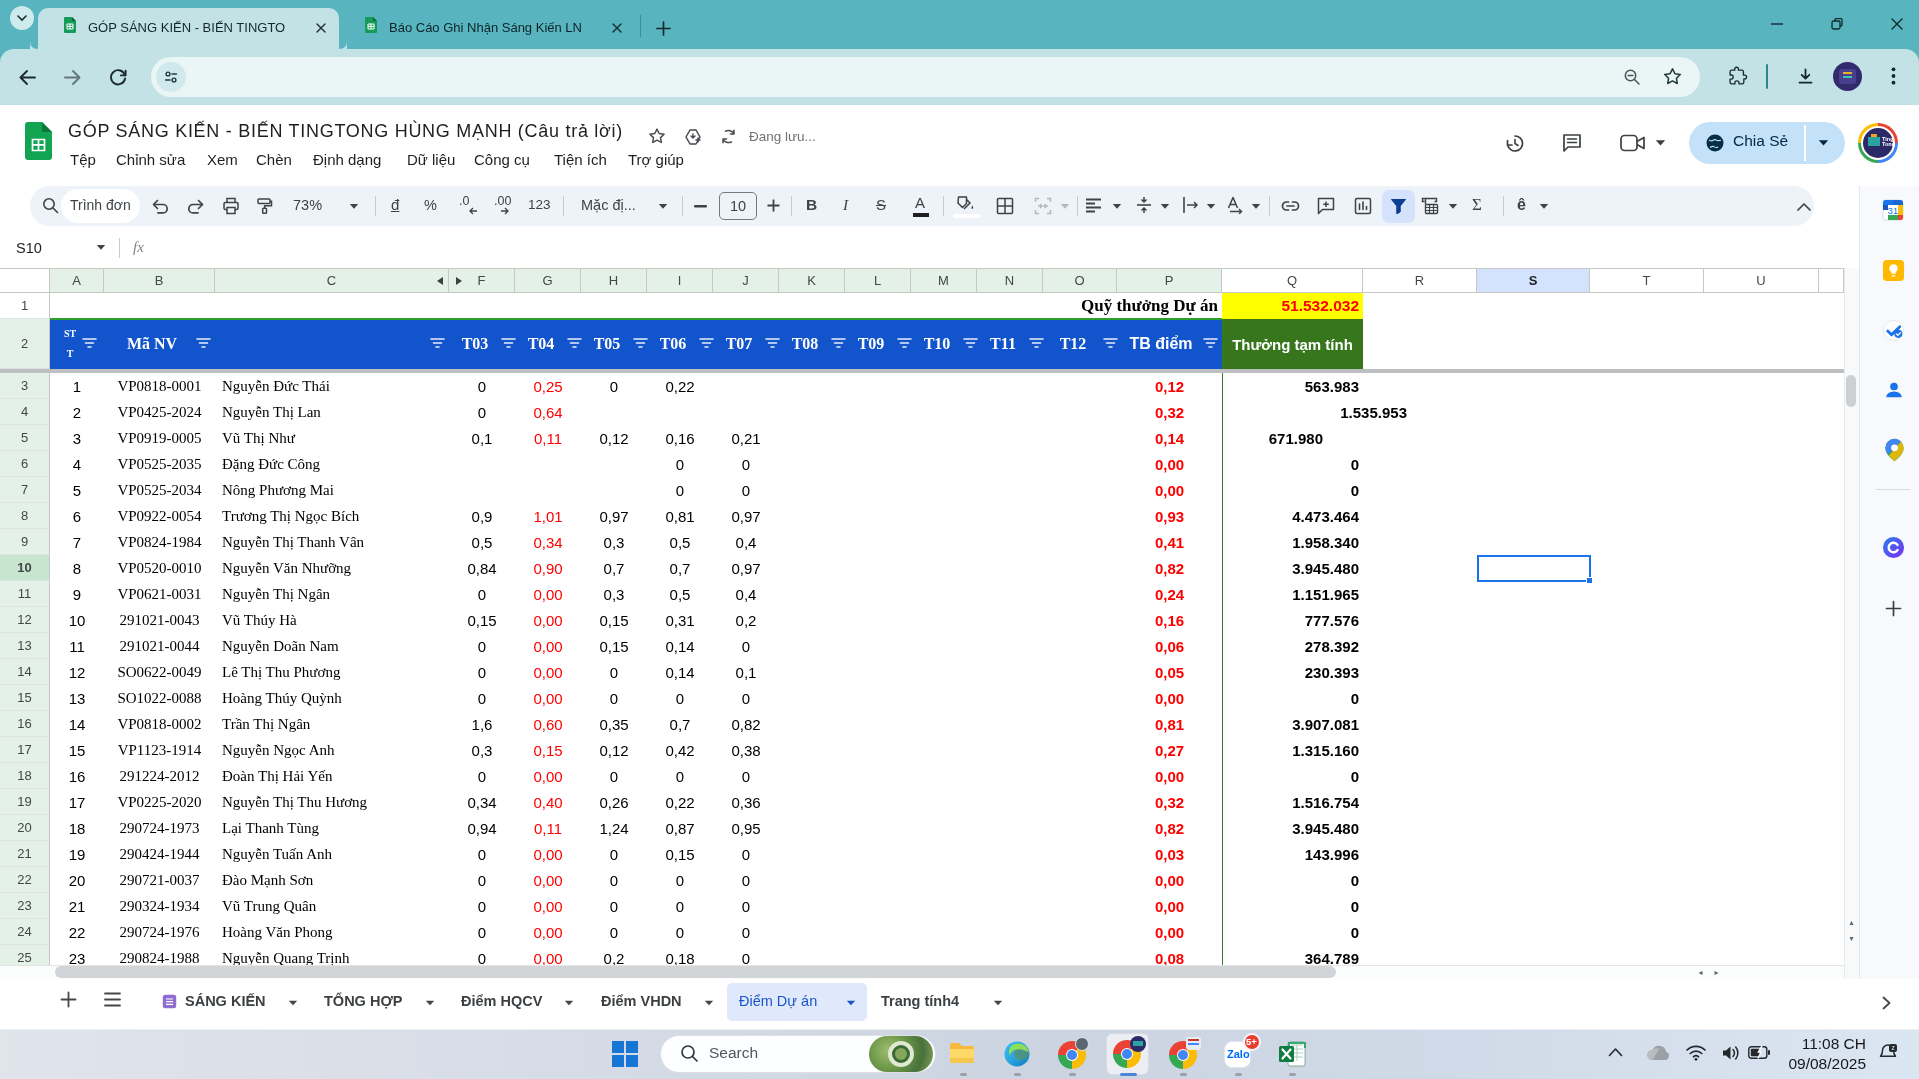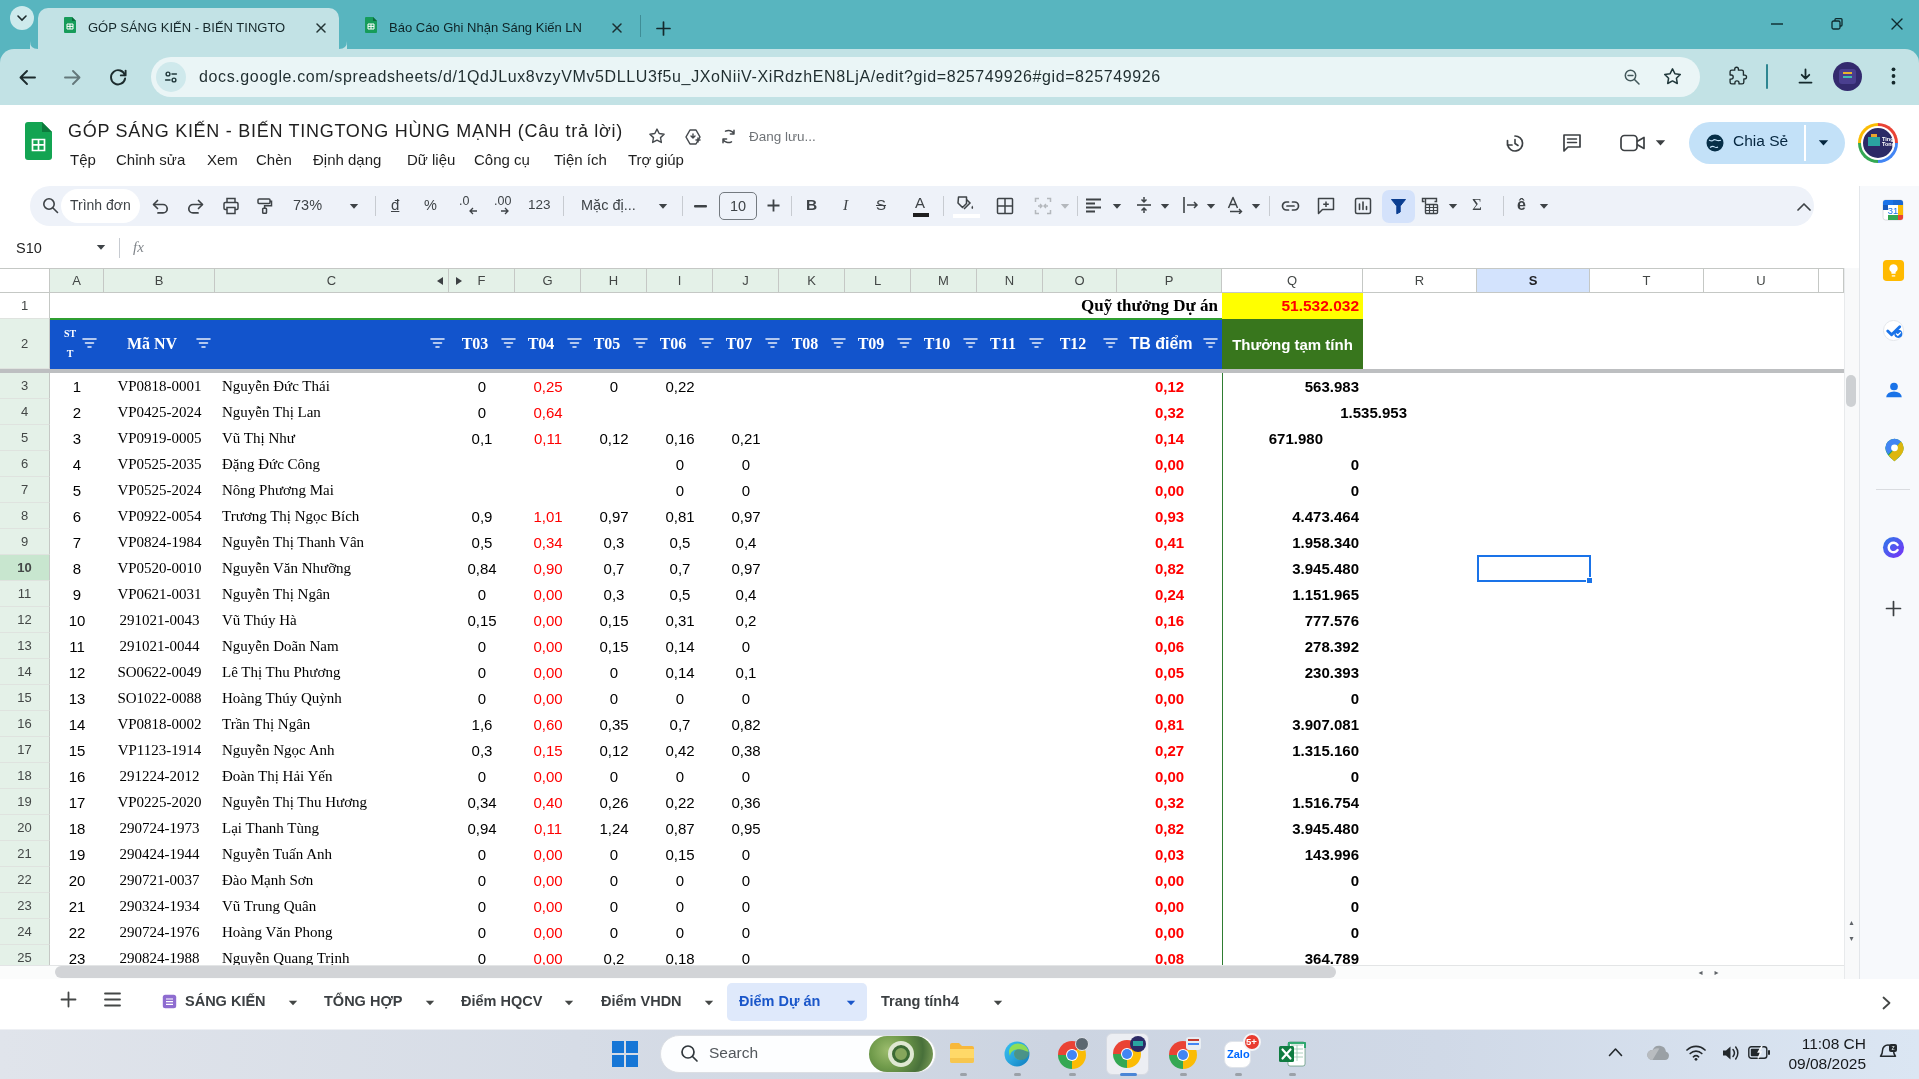--- a/index.html
+++ b/index.html
@@ -76,21 +76,20 @@
     </svg>
 <div class="abs" style="left:151px;top:57px;width:1549px;height:40px;background:#eaf5f6;border-radius:20px;"></div>
 <div class="abs fl" style="left:156px;top:62px;width:30px;height:30px;border-radius:50%;background:#cfe9ec;justify-content:center;">
       <svg width="16" height="16" viewBox="0 0 16 16">
         <circle cx="5" cy="5" r="1.9" stroke="#20383b" stroke-width="1.4" fill="none"></circle>
         <path d="M9 5 H13.4" stroke="#20383b" stroke-width="1.5" stroke-linecap="round"></path>
         <circle cx="11" cy="11" r="1.9" stroke="#20383b" stroke-width="1.4" fill="none"></circle>
         <path d="M2.6 11 H7" stroke="#20383b" stroke-width="1.5" stroke-linecap="round"></path>
       </svg>
     </div>
-<div class="abs" style="left:199px;top:68px;font-size:16px;color:#1f2d2f;letter-spacing:0.62px;">docs.google.com/spreadsheets/d/1QdJLux8vzyVMv5DLLU3f5u_JXoNiiV-XiRdzhEN8LjA/edit?gid=825749926#gid=825749926</div>
 <svg class="abs" style="left:1623px;top:68px;" width="18" height="18" viewBox="0 0 18 18">
       <circle cx="7.5" cy="7.5" r="5.2" stroke="#43585b" stroke-width="1.5" fill="none"></circle>
       <path d="M11.5 11.5 L16 16" stroke="#43585b" stroke-width="1.5" stroke-linecap="round"></path>
       <path d="M5 7.5 H10" stroke="#43585b" stroke-width="1.4" stroke-linecap="round"></path>
     </svg>
 <svg class="abs" style="left:1663px;top:67px;" width="19" height="19" viewBox="0 0 19 19">
       <path d="M9.5 1.8 L11.9 6.7 L17.3 7.4 L13.4 11.2 L14.3 16.5 L9.5 13.9 L4.7 16.5 L5.6 11.2 L1.7 7.4 L7.1 6.7 Z" stroke="#20383b" stroke-width="1.5" fill="none" stroke-linejoin="round"></path>
     </svg>
 <svg class="abs" style="left:1728px;top:66px;" width="20" height="20" viewBox="0 0 24 24">
       <path d="M20 11 h-1.5 V7 a2 2 0 0 0 -2 -2 h-4 V3.7 a2.2 2.2 0 0 0 -4.4 0 V5 H4.5 a2 2 0 0 0 -2 2 v3.8 h1.3 a2.45 2.45 0 0 1 0 4.9 H2.5 V19.5 a2 2 0 0 0 2 2 h3.8 v-1.3 a2.45 2.45 0 0 1 4.9 0 v1.3 H17 a2 2 0 0 0 2 -2 v-4 H20 a2.2 2.2 0 0 0 0 -4.5 z" stroke="#1c2b2d" stroke-width="1.6" fill="none" stroke-linejoin="round"></path>
@@ -461,21 +460,21 @@
 <div class="abs cell ctr red b" style="left:1117px;top:425px;width:105px;height:26px;">0,14</div>
 <div class="abs cell rgt b" style="left:1186px;top:425px;width:137px;height:26px;">671.980</div>
 <div class="abs cell ctr" style="left:50px;top:451px;width:54px;height:26px;">4</div>
 <div class="abs cell ctr ser" style="left:104px;top:451px;width:111px;height:26px;">VP0525-2035</div>
 <div class="abs cell ser" style="left:222px;top:451px;width:227px;height:26px;">Đặng Đức Công</div>
 <div class="abs cell ctr" style="left:647px;top:451px;width:66px;height:26px;">0</div>
 <div class="abs cell ctr" style="left:713px;top:451px;width:66px;height:26px;">0</div>
 <div class="abs cell ctr red b" style="left:1117px;top:451px;width:105px;height:26px;">0,00</div>
 <div class="abs cell rgt b" style="left:1222px;top:451px;width:137px;height:26px;">0</div>
 <div class="abs cell ctr" style="left:50px;top:477px;width:54px;height:26px;">5</div>
-<div class="abs cell ctr ser" style="left:104px;top:477px;width:111px;height:26px;">VP0525-2024</div>
+<div class="abs cell ctr ser" style="left:104px;top:477px;width:111px;height:26px;">VP0525-2034</div>
 <div class="abs cell ser" style="left:222px;top:477px;width:227px;height:26px;">Nông Phương Mai</div>
 <div class="abs cell ctr" style="left:647px;top:477px;width:66px;height:26px;">0</div>
 <div class="abs cell ctr" style="left:713px;top:477px;width:66px;height:26px;">0</div>
 <div class="abs cell ctr red b" style="left:1117px;top:477px;width:105px;height:26px;">0,00</div>
 <div class="abs cell rgt b" style="left:1222px;top:477px;width:137px;height:26px;">0</div>
 <div class="abs cell ctr" style="left:50px;top:503px;width:54px;height:26px;">6</div>
 <div class="abs cell ctr ser" style="left:104px;top:503px;width:111px;height:26px;">VP0922-0054</div>
 <div class="abs cell ser" style="left:222px;top:503px;width:227px;height:26px;">Trương Thị Ngọc Bích</div>
 <div class="abs cell ctr" style="left:449px;top:503px;width:66px;height:26px;">0,9</div>
 <div class="abs cell ctr red" style="left:515px;top:503px;width:66px;height:26px;">1,01</div>
@@ -734,21 +733,21 @@
     </svg>
 <div class="abs" style="left:461px;top:993px;font-size:14.5px;color:#3c4043;font-weight:bold;">Điểm HQCV</div>
 <svg class="abs" style="left:564px;top:1000px;" width="10" height="6" viewBox="0 0 10 6">
       <path d="M0.8 0.8 L5 5.2 L9.2 0.8 Z" fill="#444746"></path>
     </svg>
 <div class="abs" style="left:601px;top:993px;font-size:14.5px;color:#3c4043;font-weight:bold;">Điểm VHDN</div>
 <svg class="abs" style="left:704px;top:1000px;" width="10" height="6" viewBox="0 0 10 6">
       <path d="M0.8 0.8 L5 5.2 L9.2 0.8 Z" fill="#444746"></path>
     </svg>
 <div class="abs" style="left:727px;top:983px;width:140px;height:38px;background:#dfe9fb;border-radius:5px;"></div>
-<div class="abs" style="left:739px;top:993px;font-size:14.5px;color:#1a56c9;font-weight:bold;">Điểm Dự án</div>
+<div class="abs" style="left:739px;top:993px;font-size:14.5px;color:#1a56c9;font-weight:normal;">Điểm Dự án</div>
 <svg class="abs" style="left:846px;top:1000px;" width="10" height="6" viewBox="0 0 10 6">
       <path d="M0.8 0.8 L5 5.2 L9.2 0.8 Z" fill="#1a56c9"></path>
     </svg>
 <div class="abs" style="left:881px;top:993px;font-size:14.5px;color:#3c4043;font-weight:bold;">Trang tính4</div>
 <svg class="abs" style="left:993px;top:1000px;" width="10" height="6" viewBox="0 0 10 6">
       <path d="M0.8 0.8 L5 5.2 L9.2 0.8 Z" fill="#444746"></path>
     </svg>
 <svg class="abs" style="left:1882px;top:996px;" width="9" height="14" viewBox="0 0 9 14">
       <path d="M1.5 1.5 L7.5 7 L1.5 12.5" stroke="#444746" stroke-width="1.8" fill="none" stroke-linecap="round" stroke-linejoin="round"></path>
     </svg>

